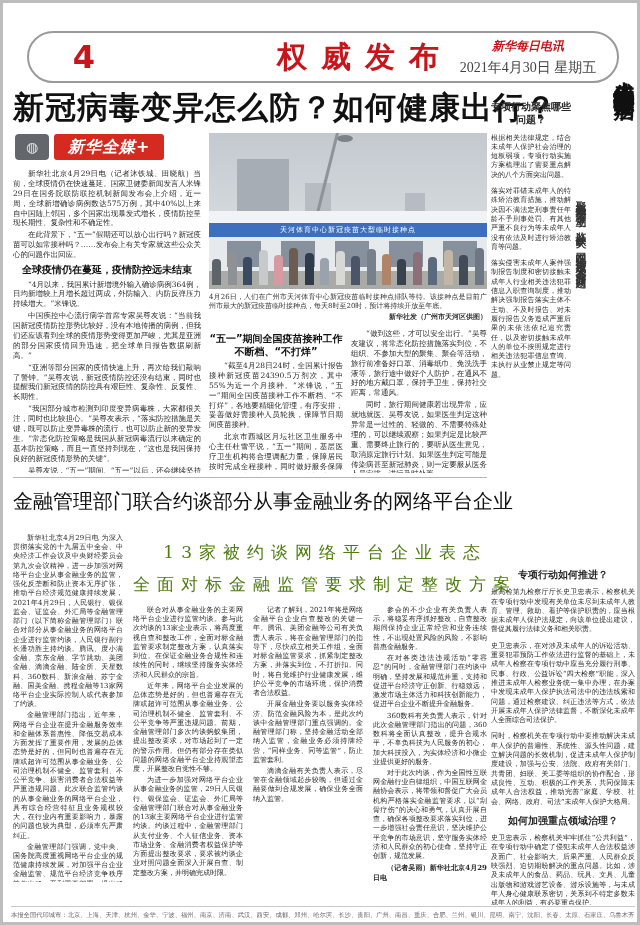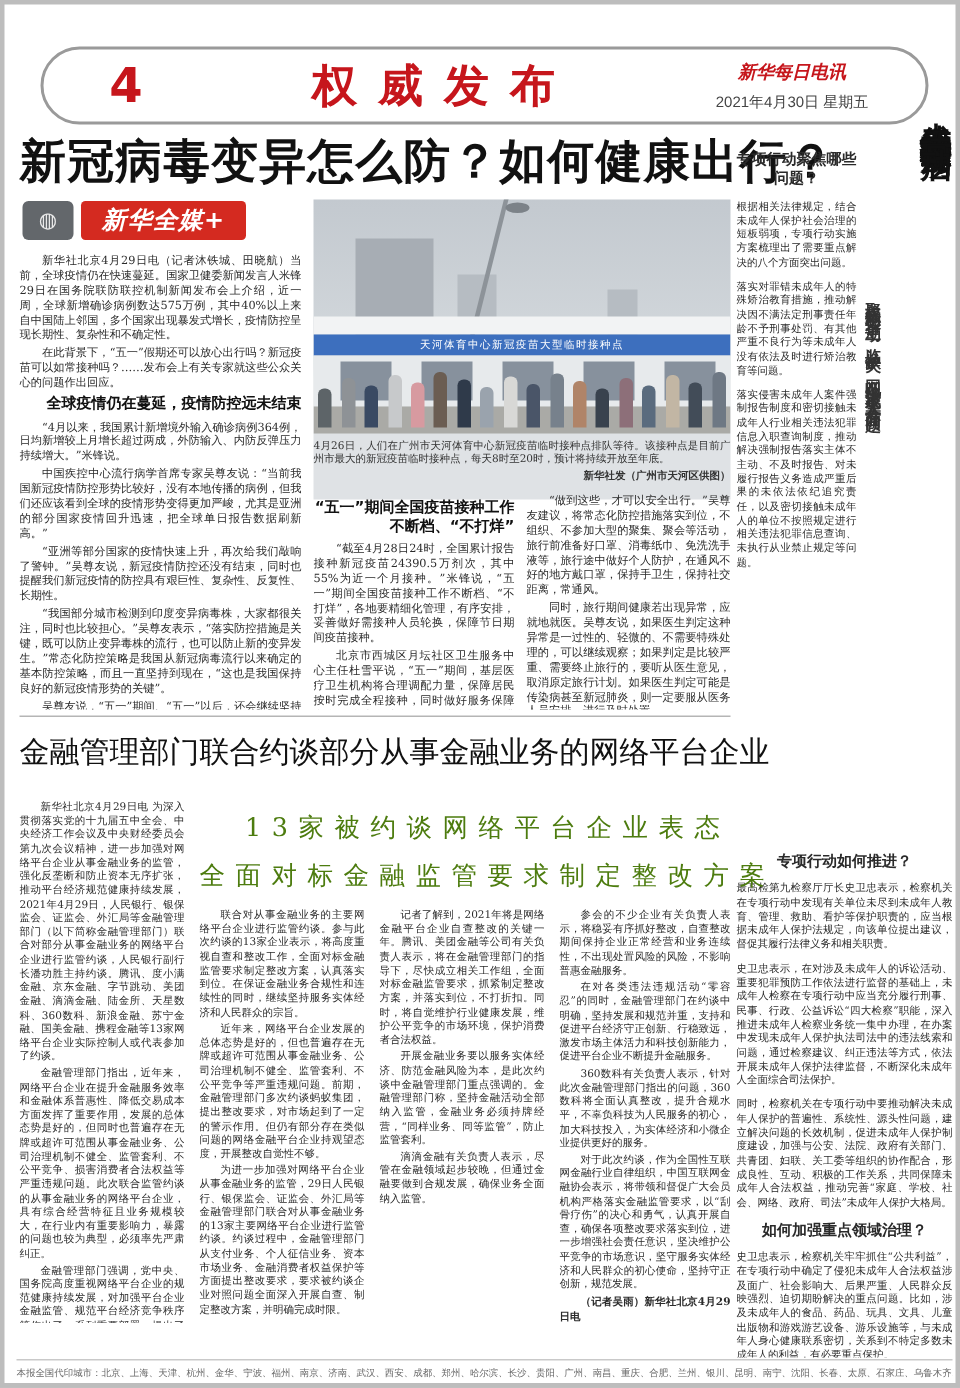--- a/index.html
+++ b/index.html
@@ -4,44 +4,44 @@
 <style>
   html,body{margin:0;padding:0;background:#8f8f8f;}
   .page{position:relative;width:640px;height:925px;background:#ffffff;box-sizing:border-box;
         border:3px solid #bdbdbd;overflow:hidden;
         font-family:"DejaVu Serif","Liberation Serif",serif;color:#222;}
   
   .cap{position:absolute;left:24px;top:28px;width:588px;height:48px;border:2px solid #9a9a9a;
        border-radius:26px;display:flex;align-items:center;background:#fff;}
   .pageno{width:110px;text-align:center;font-size:32px;font-weight:bold;color:#c6161c;
           font-family:"DejaVu Sans",sans-serif;}
-  .secttl{flex:1;text-align:center;font-size:30px;font-weight:bold;color:#c6161c;letter-spacing:14px;}
+  .secttl{flex:1;text-align:right;font-size:30px;font-weight:bold;color:#c6161c;letter-spacing:14px;}
   .logoCol{width:150px;text-align:center;padding-right:14px;}
   .paperName{font-size:12px;font-weight:bold;color:#c6161c;font-style:italic;letter-spacing:0px;white-space:nowrap;}
-  .issueDate{font-size:10px;color:#444;margin-top:4px;font-family:Liberation Sans, sans-serif;}
+  .issueDate{font-size:14px;color:#444;margin-top:4px;font-family:Liberation Serif, serif;}
   
   .mainHead{position:absolute;left:10px;top:84px;width:468px;text-align:center;font-size:31px;
             font-weight:bold;color:#111;letter-spacing:1px;white-space:nowrap;}
   
   .mid{position:absolute;left:10px;top:128px;width:474px;height:342px;}
   .badge{position:absolute;left:2px;top:2px;height:28px;display:flex;align-items:center;}
   .badgeIcon{width:34px;height:26px;background:#63676b;border-radius:4px;display:flex;align-items:center;
              justify-content:center;color:#e9e9e9;font-size:14px;font-family:"DejaVu Sans",sans-serif;}
   .badgeRed{margin-left:5px;height:26px;background:#d42a20;color:#fff;display:flex;align-items:center;
             padding:0 14px;font-size:16px;font-weight:bold;font-style:italic;border-radius:3px;
             font-family:"DejaVu Sans",sans-serif;letter-spacing:1px;}
   .col{position:absolute;overflow:hidden;font-size:7.5px;line-height:1.32;text-align:justify;color:#2a2a2a;}
   .col p,.p{margin:0 0 2px 0;text-indent:2em;}
   .c1{left:0;top:38px;width:188px;height:304px;}
   .c2{left:196px;top:198px;width:134px;height:144px;}
   .c3{left:338px;top:198px;width:136px;height:144px;}
-  .subhead{font-size:10px;font-weight:bold;color:#111;text-indent:0;text-align:right;margin:4px 0 3px 0;
+  .subhead{font-size:10px;font-weight:bold;color:#111;text-indent:0;text-align:center;margin:4px 0 3px 0;
            line-height:1.25;font-family:"DejaVu Sans",sans-serif;}
   
-  .photo{position:absolute;left:196px;top:2px;width:278px;height:200px;overflow:hidden;
+  .photo{position:absolute;left:196px;top:2px;width:278px;height:156px;overflow:hidden;
          background:linear-gradient(#c3c9cf 0%,#d4d9dd 55%,#dfe2e5 60%);}
   .bldg{position:absolute;background:#a7adb4;}
   .bldg2{position:absolute;background:#b6bcc2;}
   .lampPole{position:absolute;left:116px;top:-4px;width:3px;height:96px;background:#8d9399;transform:rotate(14deg);}
   .lampHead{position:absolute;left:128px;top:2px;width:16px;height:7px;background:#7c8288;border-radius:50%;}
   .tentRoof{position:absolute;left:0;top:78px;width:278px;height:12px;background:#f2f3f4;}
   .banner{position:absolute;left:0;top:90px;width:278px;height:14px;background:#3d6fbe;display:flex;
           align-items:center;justify-content:center;color:#fff;font-size:7px;letter-spacing:1px;
           font-family:"DejaVu Sans",sans-serif;white-space:nowrap;}
   .tentFace{position:absolute;left:0;top:104px;width:278px;height:34px;background:#e7eaec;}

